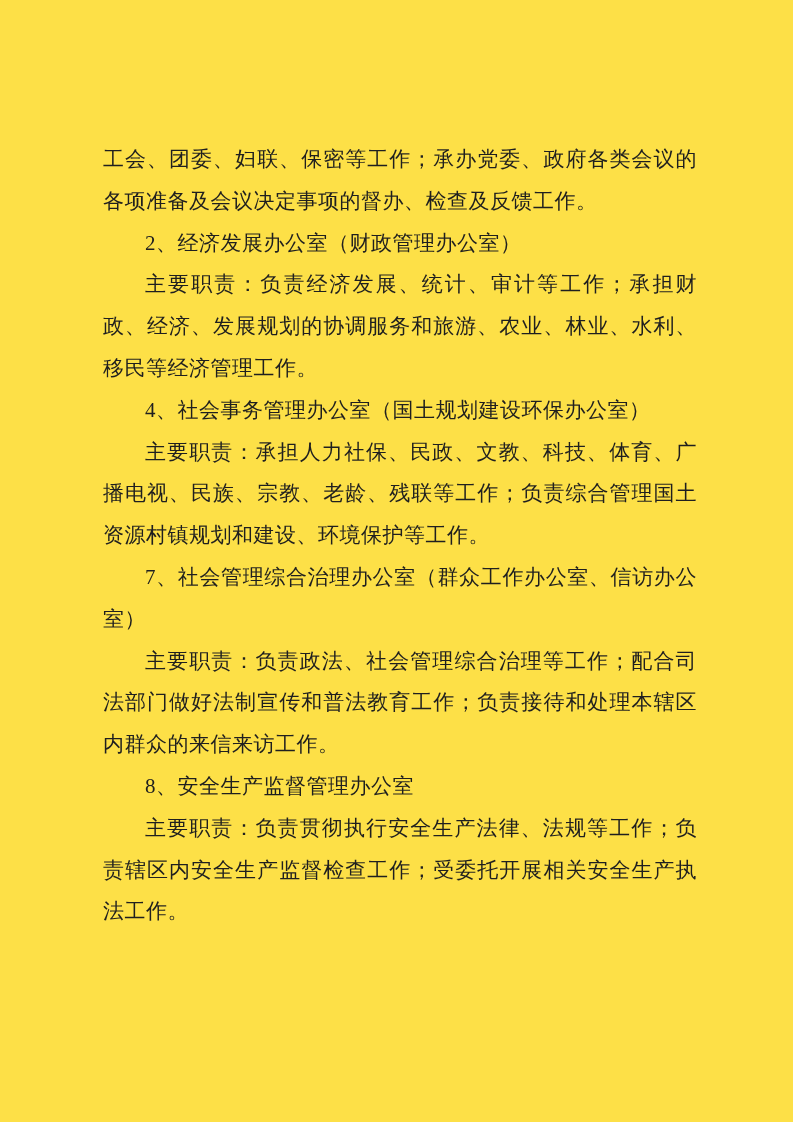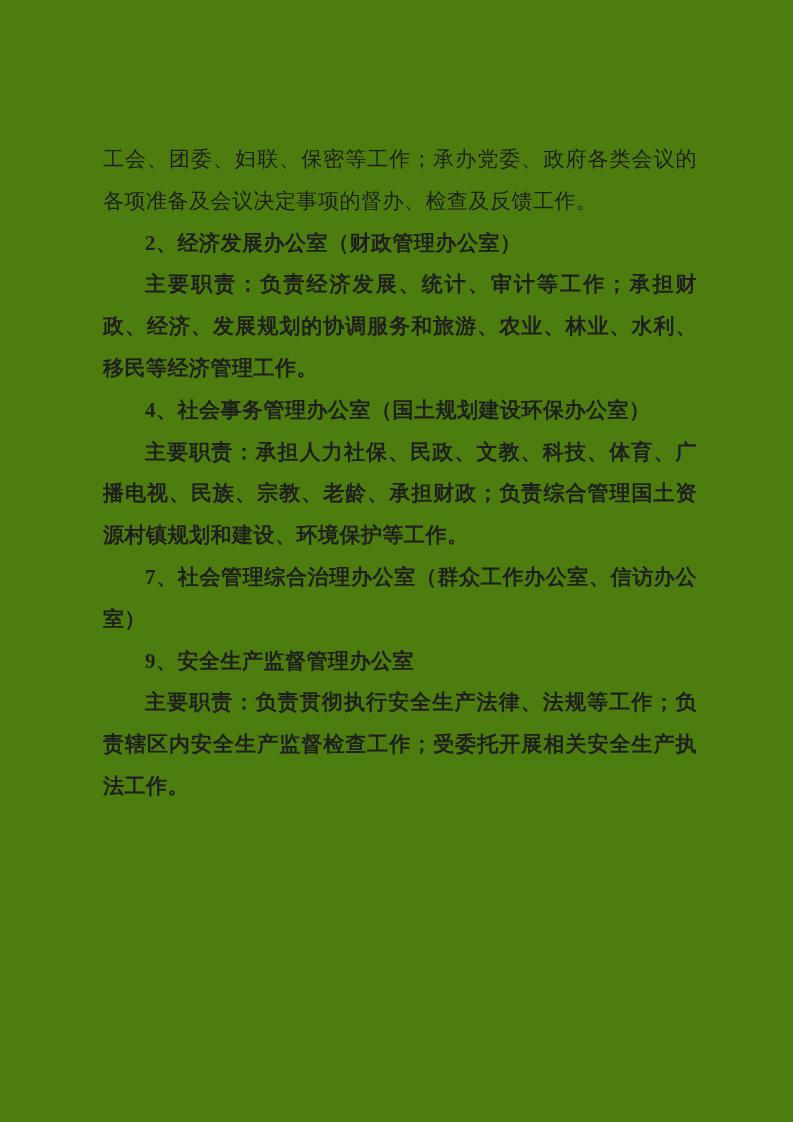--- a/index.html
+++ b/index.html
@@ -9,21 +9,21 @@
   body {
     width: 793px;
     height: 1122px;
     background: #ffffff;
     font-family: "Liberation Serif", "DejaVu Serif", serif;
   }
   .page {
     position: relative;
     width: 793px;
     height: 1122px;
-    background: #4d7c0f;
+    background: #fde047;
     overflow: hidden;
   }
   .doc-body {
     position: absolute;
     left: 103px;
     top: 139px;
     width: 594px;
     color: #1f1f1f;
     font-size: 21px;
     line-height: 41.8px;
@@ -31,30 +31,30 @@
   }
   .doc-body p {
     margin: 0;
     padding: 0;
     text-align: justify;
     text-justify: inter-character;
     word-break: break-all;
   }
   .doc-body p.indent {
     text-indent: 2em;
-    font-weight: bold;
   }
 </style>
 </head>
 <body>
 
 <div class="page">
   <div class="doc-body">
     <p>工会、团委、妇联、保密等工作；承办党委、政府各类会议的各项准备及会议决定事项的督办、检查及反馈工作。</p>
     <p class="indent">2、经济发展办公室（财政管理办公室）</p>
     <p class="indent">主要职责：负责经济发展、统计、审计等工作；承担财政、经济、发展规划的协调服务和旅游、农业、林业、水利、移民等经济管理工作。</p>
     <p class="indent">4、社会事务管理办公室（国土规划建设环保办公室）</p>
-    <p class="indent">主要职责：承担人力社保、民政、文教、科技、体育、广播电视、民族、宗教、老龄、承担财政；负责综合管理国土资源村镇规划和建设、环境保护等工作。</p>
+    <p class="indent">主要职责：承担人力社保、民政、文教、科技、体育、广播电视、民族、宗教、老龄、残联等工作；负责综合管理国土资源村镇规划和建设、环境保护等工作。</p>
     <p class="indent">7、社会管理综合治理办公室（群众工作办公室、信访办公室）</p>
-    <p class="indent">9、安全生产监督管理办公室</p>
+    <p class="indent">主要职责：负责政法、社会管理综合治理等工作；配合司法部门做好法制宣传和普法教育工作；负责接待和处理本辖区内群众的来信来访工作。</p>
+    <p class="indent">8、安全生产监督管理办公室</p>
     <p class="indent">主要职责：负责贯彻执行安全生产法律、法规等工作；负责辖区内安全生产监督检查工作；受委托开展相关安全生产执法工作。</p>
   </div>
 </div>
 
 </body></html>

